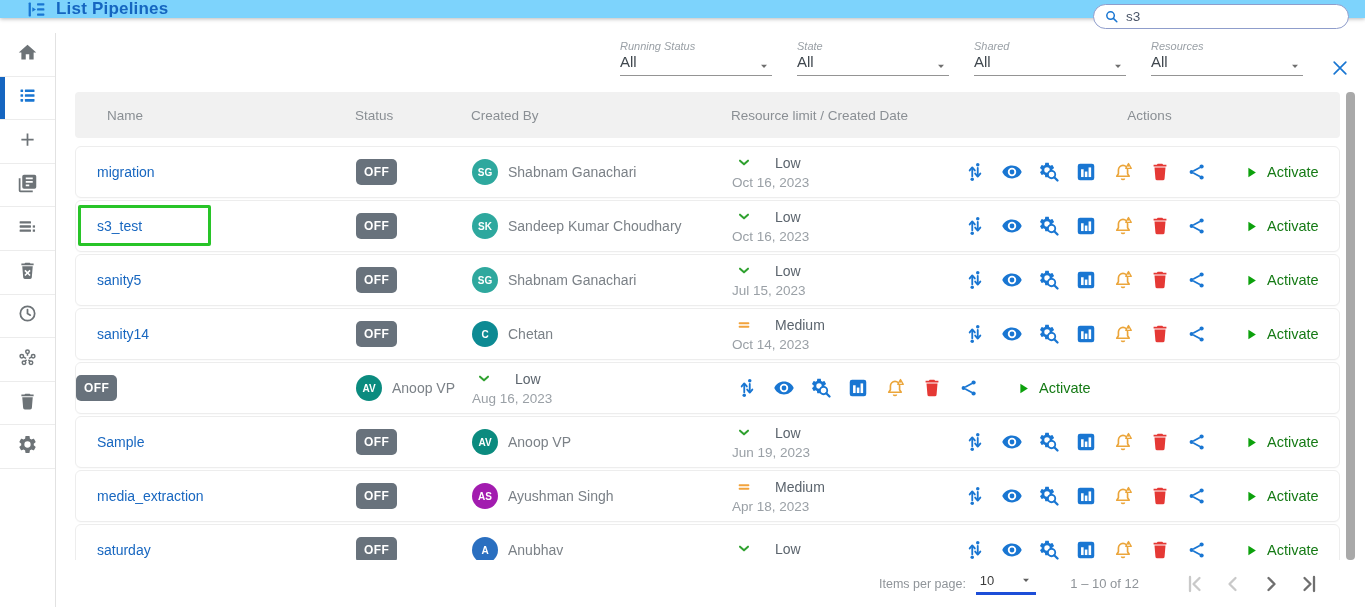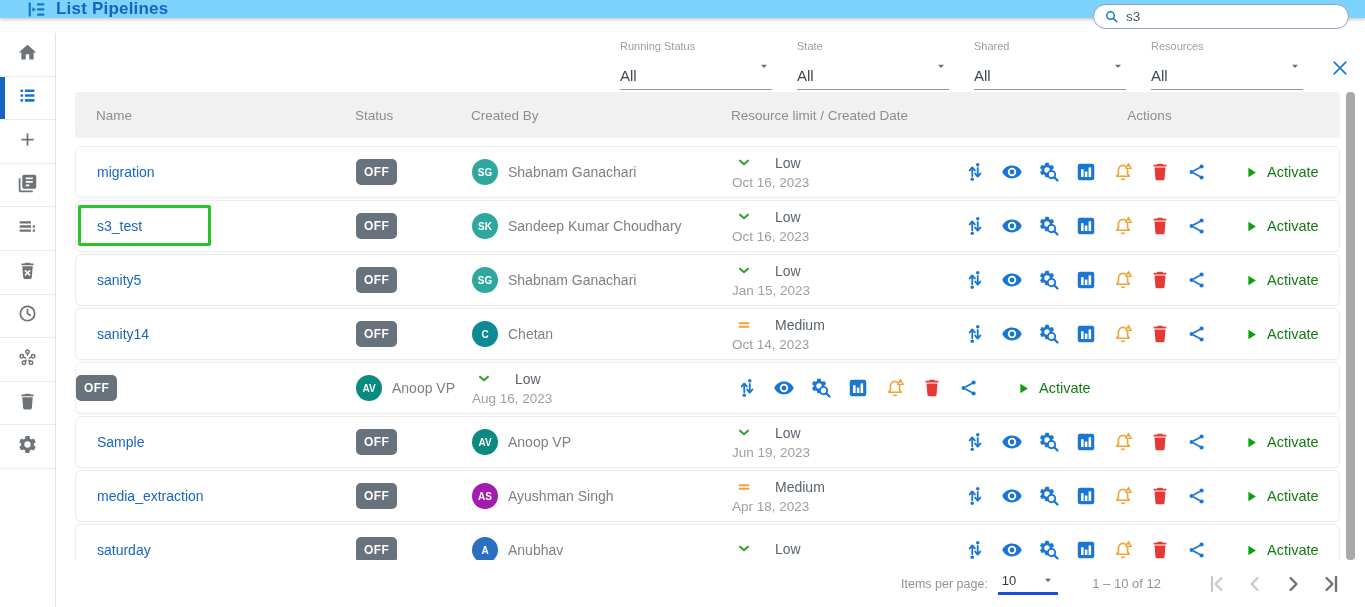--- a/index.html
+++ b/index.html
@@ -24,32 +24,32 @@
     border-bottom:1px solid #ececec; cursor:pointer; }
   .side-item svg { width:21px; height:21px; color:#6d7377; }
   .side-item.active svg { color:#1976d2; }
   .side-item.active::before { content:""; position:absolute; left:0; top:0; bottom:0; width:5px; background:#1565c0; }
 
   
   .main { position:absolute; left:56px; top:33px; right:0; bottom:0; }
   .filter-bar { position:absolute; left:0; top:7px; right:0; height:52px; display:flex;
     justify-content:flex-end; align-items:flex-start; padding-right:62px; }
   .filter { width:152px; margin-left:25px; position:relative; }
-  .filter .flabel { font-size:11px; color:#9aa0a6; display:block; margin-bottom:15px; }
+  .filter .flabel { font-size:11px; color:#9aa0a6; display:block; margin-bottom:1px;font-style:italic; }
   .filter .fvalue { font-size:15px; color:#3f474e; display:block; padding-bottom:5px;
     border-bottom:1px solid #949494; }
   .filter .caret { position:absolute; right:2px; top:18px; width:12px; height:12px; color:#6f6f6f; }
   .close-filters { position:absolute; right:15px; top:18px; width:20px; height:20px; color:#1976d2; cursor:pointer; }
 
   
   .tablewrap { position:absolute; left:19px; top:59px; width:1265px; height:468px; overflow:hidden; }
   .thead { height:46px; background:#f1f1f1; border-radius:4px; display:grid;
     grid-template-columns:280px 116px 260px 228px 1fr; align-items:center;
     color:#8a8f94; font-size:13.5px; }
-  .thead .c1 { padding-left:21px; }
+  .thead .c1 { padding-left:32px; }
   .thead .c5 { text-align:center; }
   .row { position:relative; height:52px; margin-top:2px; background:#fff; border:1px solid #ededed;
     border-radius:6px; display:grid; grid-template-columns:280px 116px 260px 228px 1fr; align-items:center;
     box-shadow:0 1px 1px rgba(0,0,0,.02); }
   .row:first-child { margin-top:8px; }
   .cell-name { padding-left:21px; }
   .pipe-name { color:#1867c0; font-size:14px; cursor:pointer; }
   .badge-off { display:inline-block; background:#68727c; color:#fff; font-size:12px; font-weight:bold;
     letter-spacing:.4px; padding:6px 8px; border-radius:5px; cursor:pointer; }
   .cell-creator { display:flex; align-items:center; }
@@ -68,21 +68,21 @@
   .activate svg { width:15px; height:15px; color:#0ca10c; }
   .activate span { margin-left:8px; color:#157a15; font-size:14.5px; }
   .hl-box { position:absolute; left:2px; top:4px; width:133px; height:41px;
     border:3px solid #28c428; border-radius:2px; pointer-events:none; }
 
   .vscroll { position:absolute; right:10px; top:59px; width:9px; height:468px;
     background:#a9a9a9; border-radius:4px; cursor:grab; }
 
   
   .pagination-bar { position:absolute; left:0; right:0; bottom:0; height:47px; background:#fff;
-    display:flex; align-items:center; justify-content:flex-end; padding-right:22px; z-index:10; }
+    display:flex; align-items:center; justify-content:flex-end; padding-right:44px; z-index:10; }
   .pp-label { color:#8f9499; font-size:12.5px; }
   .pp-select { display:inline-flex; align-items:center; margin-left:10px; border-bottom:3px solid #1d4ed8;
     padding:0 4px 4px 4px; cursor:pointer; }
   .pp-select b { font-size:13px; color:#3c3c3c; font-weight:normal; }
   .pp-select svg { width:12px; height:12px; margin-left:26px; color:#5f5f5f; }
   .pp-range { color:#8f9499; font-size:13px; margin:0 30px 0 34px; }
   .pnav { width:24px; height:24px; margin-left:14px; cursor:pointer; }
   .pnav svg { width:24px; height:24px; }
   .pnav.disabled { color:#c9c9c9; cursor:default; }
   .pnav.enabled { color:#6f6f6f; }
@@ -400,21 +400,21 @@
       <span class="avatar" style="background: rgb(46, 168, 158);">SG</span>
       <span class="creator-name">Shabnam Ganachari</span>
     </div>
     <div class="cell-limit">
       <span class="lim-line">
               <span class="lim-ic"><svg viewBox="0 0 24 24" style="width: 16px; height: 16px; margin-left: 4px; vertical-align: -3px;">
                   <path d="M6 8.5 12 14l6-5.5" fill="none" stroke="#2fa12f" stroke-width="3" stroke-linecap="round" stroke-linejoin="round"></path>
                 </svg></span>
               <span class="lim-label">Low</span>
             </span>
-      <div class="lim-date">Jan 15, 2023</div>
+      <div class="lim-date">Jul 15, 2023</div>
     </div>
     <div class="cell-actions">
       <span class="acticons" style="display: flex;">
               <span class="act ic-blue"><svg viewBox="0 0 24 24">
                   <g stroke="currentColor" stroke-width="2" fill="none" stroke-linecap="round" stroke-linejoin="round">
                     <path d="M9 16.5V7.8"></path>
                     <path d="M6.2 10.3 9 7l2.8 3.3"></path>
                     <path d="M15 7.5v8.7"></path>
                     <path d="M12.2 13.7 15 17l2.8-3.3"></path>
                   </g>

